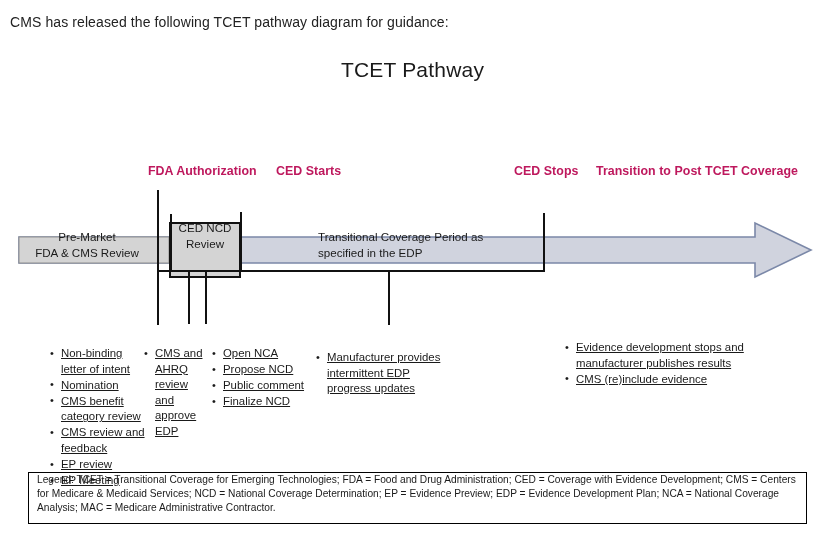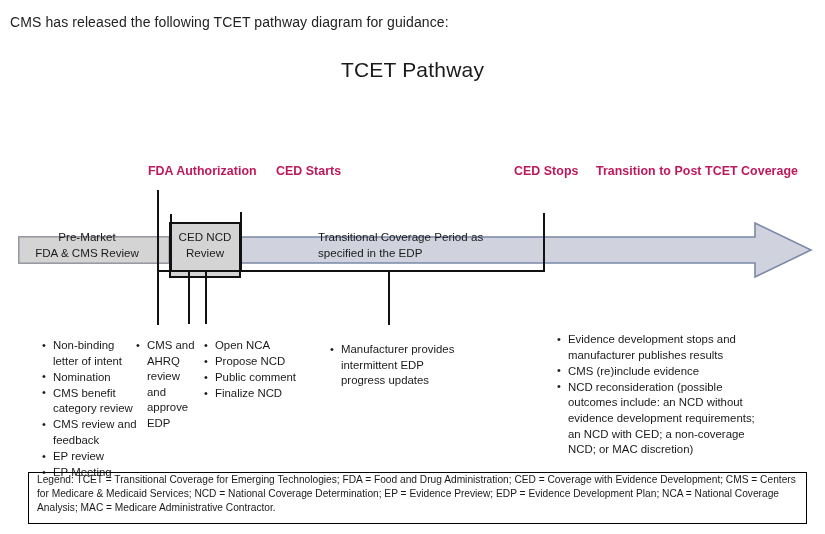--- a/index.html
+++ b/index.html
@@ -71,21 +71,21 @@
     text-align: center;
     white-space: pre-line;
   }
   #phase-premarket {
     left: 20px;
     top: 229px;
     width: 134px;
   }
   #phase-cednacd {
     left: 170px;
-    top: 229px;
+    top: 220px;
     width: 70px;
   }
   #phase-transitional {
     left: 318px;
     top: 229px;
     width: 230px;
     text-align: left;
   }
 
   
@@ -100,40 +100,41 @@
     background: #111111;
   }
 
   
   .bullets {
     position: absolute;
     font-size: 11.4px;
     line-height: 15.6px;
     color: #1a1a1a;
     list-style: none;
-    margin: 8px;
+    margin: 16px;
     padding: 0;
+    text-decoration: underline;
   }
   .bullets li {
     position: relative;
     padding-left: 11px;
     margin: 0 0 0.5px 0;
   }
   .bullets li::before {
     content: "\2022";
     position: absolute;
     left: 0;
     top: -0.5px;
     font-size: 11px;
     color: #1a1a1a;
   }
   #col-1 { left: 34px;  top: 330px; width: 96px;  }
   #col-2 { left: 128px; top: 330px; width: 62px;  }
   #col-3 { left: 196px; top: 330px; width: 100px; }
-  #col-4 { left: 322px; top: 334px; width: 140px; }
+  #col-4 { left: 300px; top: 334px; width: 140px; }
   #col-5 { left: 549px; top: 324px; width: 200px; }
 
   
   .legend-box {
     position: absolute;
     left: 28px;
     top: 472px;
     width: 779px;
     box-sizing: border-box;
     border: 1.5px solid #000000;
@@ -207,16 +208,15 @@
   <li>Finalize NCD</li>
 </ul>
 
 <ul class="bullets" id="col-4">
   <li>Manufacturer provides intermittent EDP progress updates</li>
 </ul>
 
 <ul class="bullets" id="col-5">
   <li>Evidence development stops and manufacturer publishes results</li>
   <li>CMS (re)include evidence</li>
-  <li>NCD reconsideration (possible outcomes include: an NCD without evidence development requirements; an NCD with CED; a non-coverage NCD; or MAC discretion)</li>
 </ul>
 
 <div class="legend-box">Legend:  TCET = Transitional Coverage for Emerging Technologies; FDA = Food and Drug Administration; CED = Coverage with Evidence Development; CMS = Centers for Medicare &amp; Medicaid Services; NCD = National Coverage Determination; EP = Evidence Preview; EDP = Evidence Development Plan; NCA = National Coverage Analysis; MAC = Medicare Administrative Contractor.</div>
 
 </body></html>

